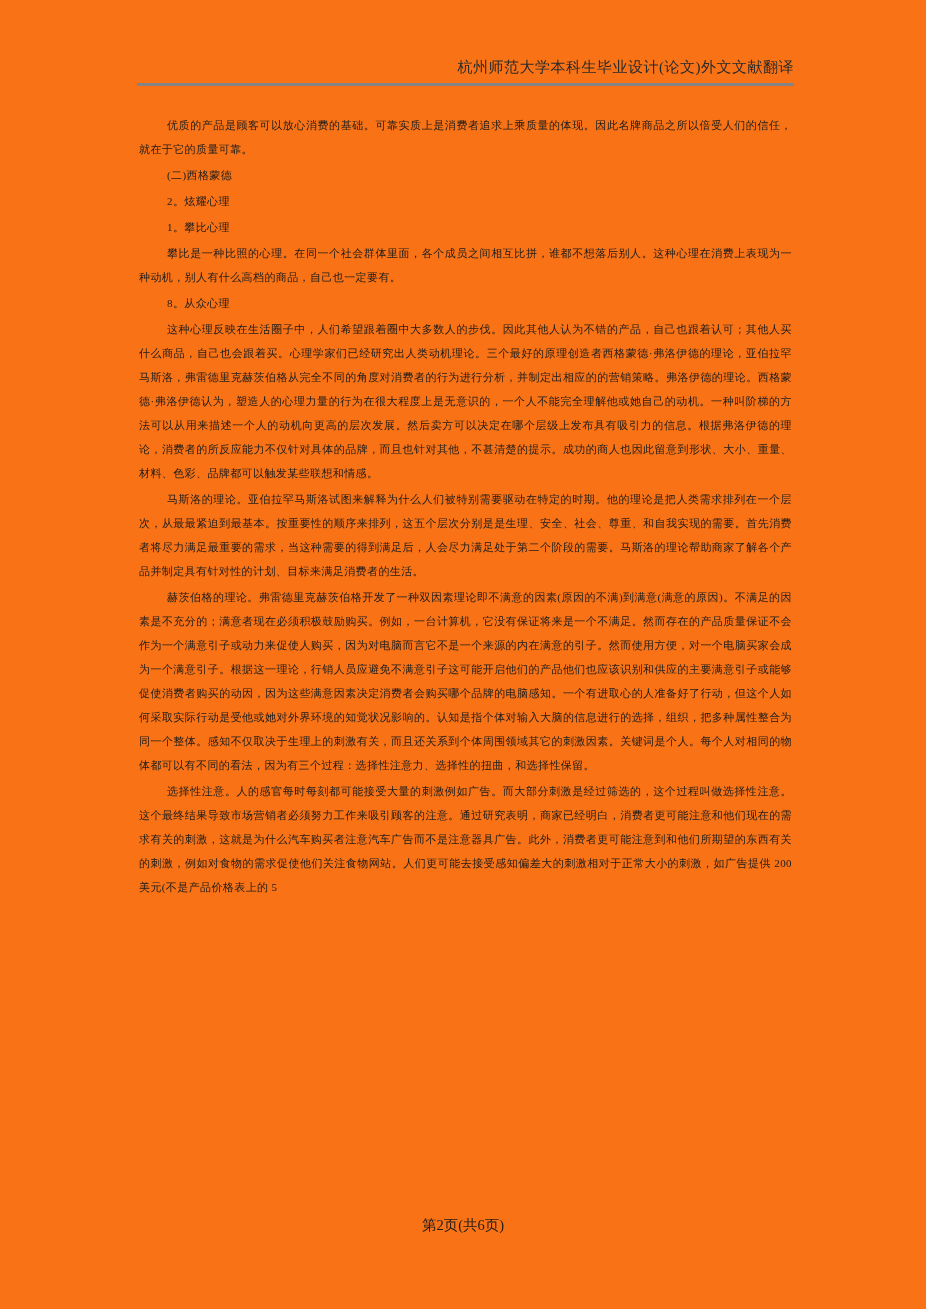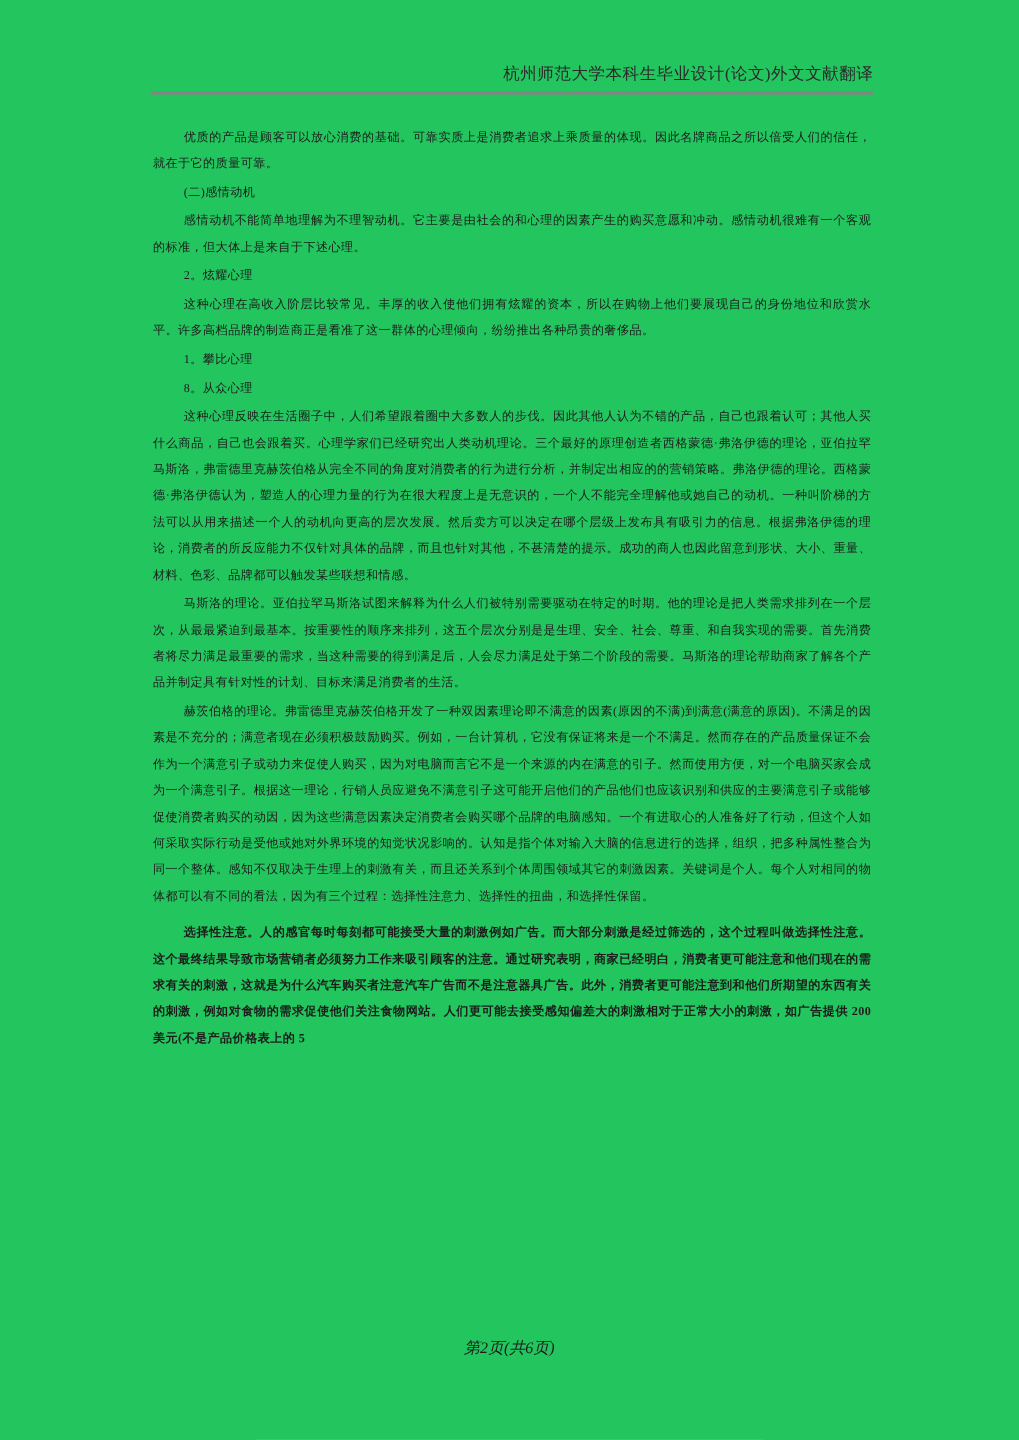--- a/index.html
+++ b/index.html
@@ -4,21 +4,21 @@
 <style>
   html, body {
     margin: 0;
     padding: 0;
     background: #ffffff;
   }
   .page {
     position: relative;
     width: 926px;
     height: 1309px;
-    background: #22c55e;
+    background: #f97316;
     font-family: "Liberation Serif", "DejaVu Serif", serif;
     color: #1c1c1c;
     overflow: hidden;
   }
   .doc-header {
     position: absolute;
     top: 58px;
     left: 137px;
     width: 657px;
     text-align: right;
@@ -49,39 +49,37 @@
     font-weight: bold;
   }
   .doc-footer {
     position: absolute;
     top: 1216px;
     left: 0;
     width: 926px;
     text-align: center;
     font-size: 14.5px;
     color: #1c1c1c;
-    font-style: italic;
   }
 </style>
 </head>
 <body>
 
 <div class="page">
 
   <div class="doc-header">
     <span>杭州师范大学本科生毕业设计(论文)外文文献翻译</span>
   </div>
 
   <div class="doc-body">
     <p>优质的产品是顾客可以放心消费的基础。可靠实质上是消费者追求上乘质量的体现。因此名牌商品之所以倍受人们的信任，就在于它的质量可靠。</p>
-    <p>(二)感情动机</p>
-    <p>感情动机不能简单地理解为不理智动机。它主要是由社会的和心理的因素产生的购买意愿和冲动。感情动机很难有一个客观的标准，但大体上是来自于下述心理。</p>
+    <p>(二)西格蒙德</p>
     <p>2。炫耀心理</p>
-    <p>这种心理在高收入阶层比较常见。丰厚的收入使他们拥有炫耀的资本，所以在购物上他们要展现自己的身份地位和欣赏水平。许多高档品牌的制造商正是看准了这一群体的心理倾向，纷纷推出各种昂贵的奢侈品。</p>
     <p>1。攀比心理</p>
+    <p>攀比是一种比照的心理。在同一个社会群体里面，各个成员之间相互比拼，谁都不想落后别人。这种心理在消费上表现为一种动机，别人有什么高档的商品，自己也一定要有。</p>
     <p>8。从众心理</p>
     <p>这种心理反映在生活圈子中，人们希望跟着圈中大多数人的步伐。因此其他人认为不错的产品，自己也跟着认可；其他人买什么商品，自己也会跟着买。心理学家们已经研究出人类动机理论。三个最好的原理创造者西格蒙德·弗洛伊德的理论，亚伯拉罕马斯洛，弗雷德里克赫茨伯格从完全不同的角度对消费者的行为进行分析，并制定出相应的的营销策略。弗洛伊德的理论。西格蒙德·弗洛伊德认为，塑造人的心理力量的行为在很大程度上是无意识的，一个人不能完全理解他或她自己的动机。一种叫阶梯的方法可以从用来描述一个人的动机向更高的层次发展。然后卖方可以决定在哪个层级上发布具有吸引力的信息。根据弗洛伊德的理论，消费者的所反应能力不仅针对具体的品牌，而且也针对其他，不甚清楚的提示。成功的商人也因此留意到形状、大小、重量、材料、色彩、品牌都可以触发某些联想和情感。</p>
     <p>马斯洛的理论。亚伯拉罕马斯洛试图来解释为什么人们被特别需要驱动在特定的时期。他的理论是把人类需求排列在一个层次，从最最紧迫到最基本。按重要性的顺序来排列，这五个层次分别是是生理、安全、社会、尊重、和自我实现的需要。首先消费者将尽力满足最重要的需求，当这种需要的得到满足后，人会尽力满足处于第二个阶段的需要。马斯洛的理论帮助商家了解各个产品并制定具有针对性的计划、目标来满足消费者的生活。</p>
     <p>赫茨伯格的理论。弗雷德里克赫茨伯格开发了一种双因素理论即不满意的因素(原因的不满)到满意(满意的原因)。不满足的因素是不充分的；满意者现在必须积极鼓励购买。例如，一台计算机，它没有保证将来是一个不满足。然而存在的产品质量保证不会作为一个满意引子或动力来促使人购买，因为对电脑而言它不是一个来源的内在满意的引子。然而使用方便，对一个电脑买家会成为一个满意引子。根据这一理论，行销人员应避免不满意引子这可能开启他们的产品他们也应该识别和供应的主要满意引子或能够促使消费者购买的动因，因为这些满意因素决定消费者会购买哪个品牌的电脑感知。一个有进取心的人准备好了行动，但这个人如何采取实际行动是受他或她对外界环境的知觉状况影响的。认知是指个体对输入大脑的信息进行的选择，组织，把多种属性整合为同一个整体。感知不仅取决于生理上的刺激有关，而且还关系到个体周围领域其它的刺激因素。关键词是个人。每个人对相同的物体都可以有不同的看法，因为有三个过程：选择性注意力、选择性的扭曲，和选择性保留。</p>
     <p>选择性注意。人的感官每时每刻都可能接受大量的刺激例如广告。而大部分刺激是经过筛选的，这个过程叫做选择性注意。这个最终结果导致市场营销者必须努力工作来吸引顾客的注意。通过研究表明，商家已经明白，消费者更可能注意和他们现在的需求有关的刺激，这就是为什么汽车购买者注意汽车广告而不是注意器具广告。此外，消费者更可能注意到和他们所期望的东西有关的刺激，例如对食物的需求促使他们关注食物网站。人们更可能去接受感知偏差大的刺激相对于正常大小的刺激，如广告提供 200 美元(不是产品价格表上的 5</p>
   </div>
 
   <div class="doc-footer">
     <span>第2页(共6页)</span>
   </div>

